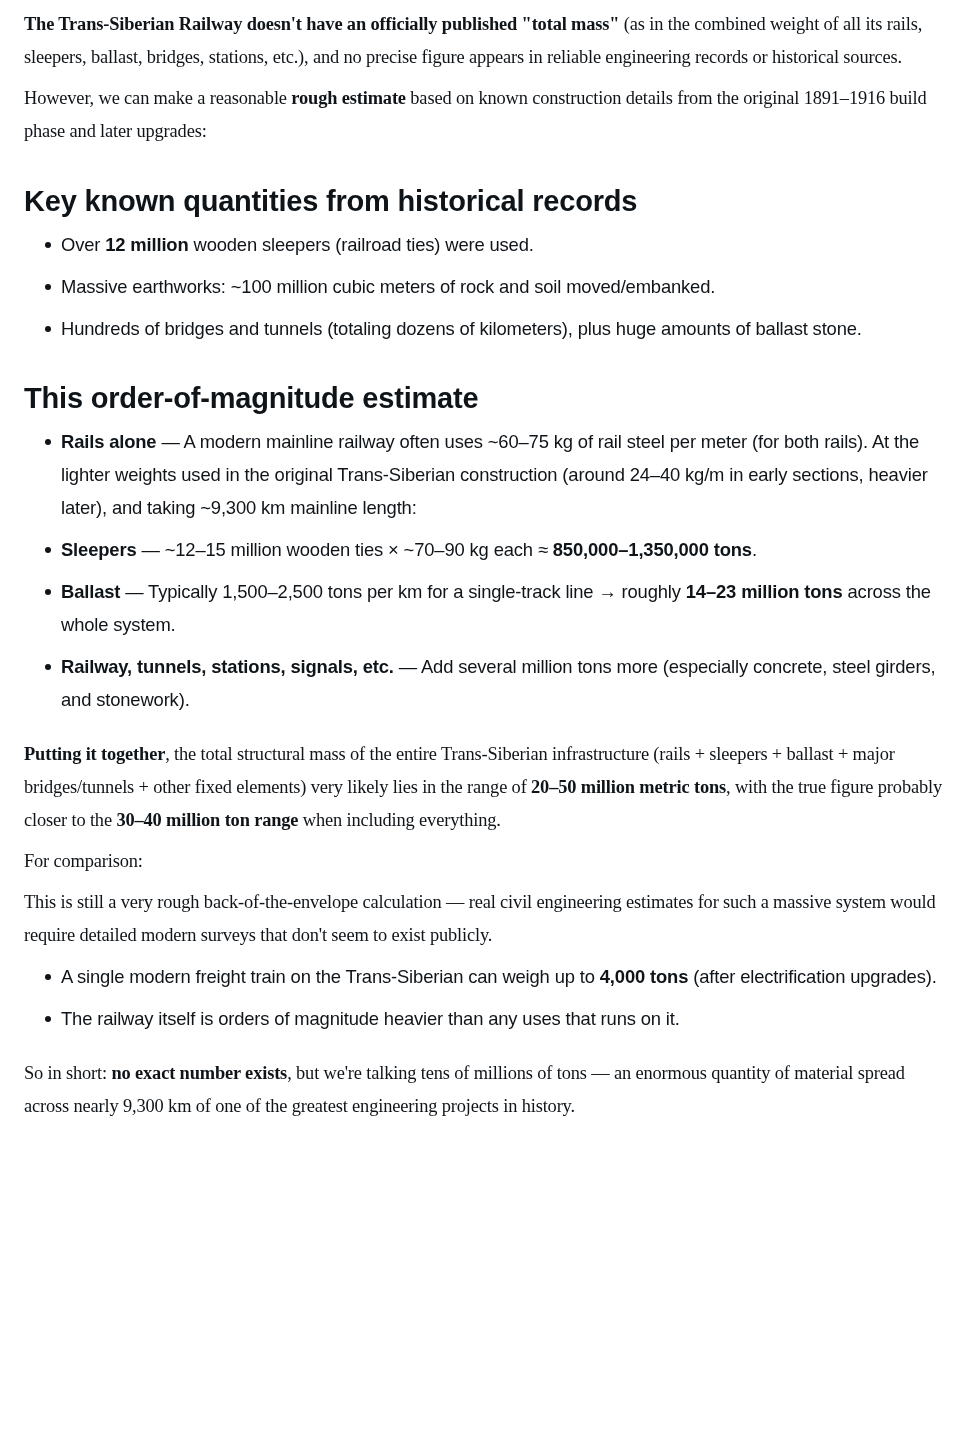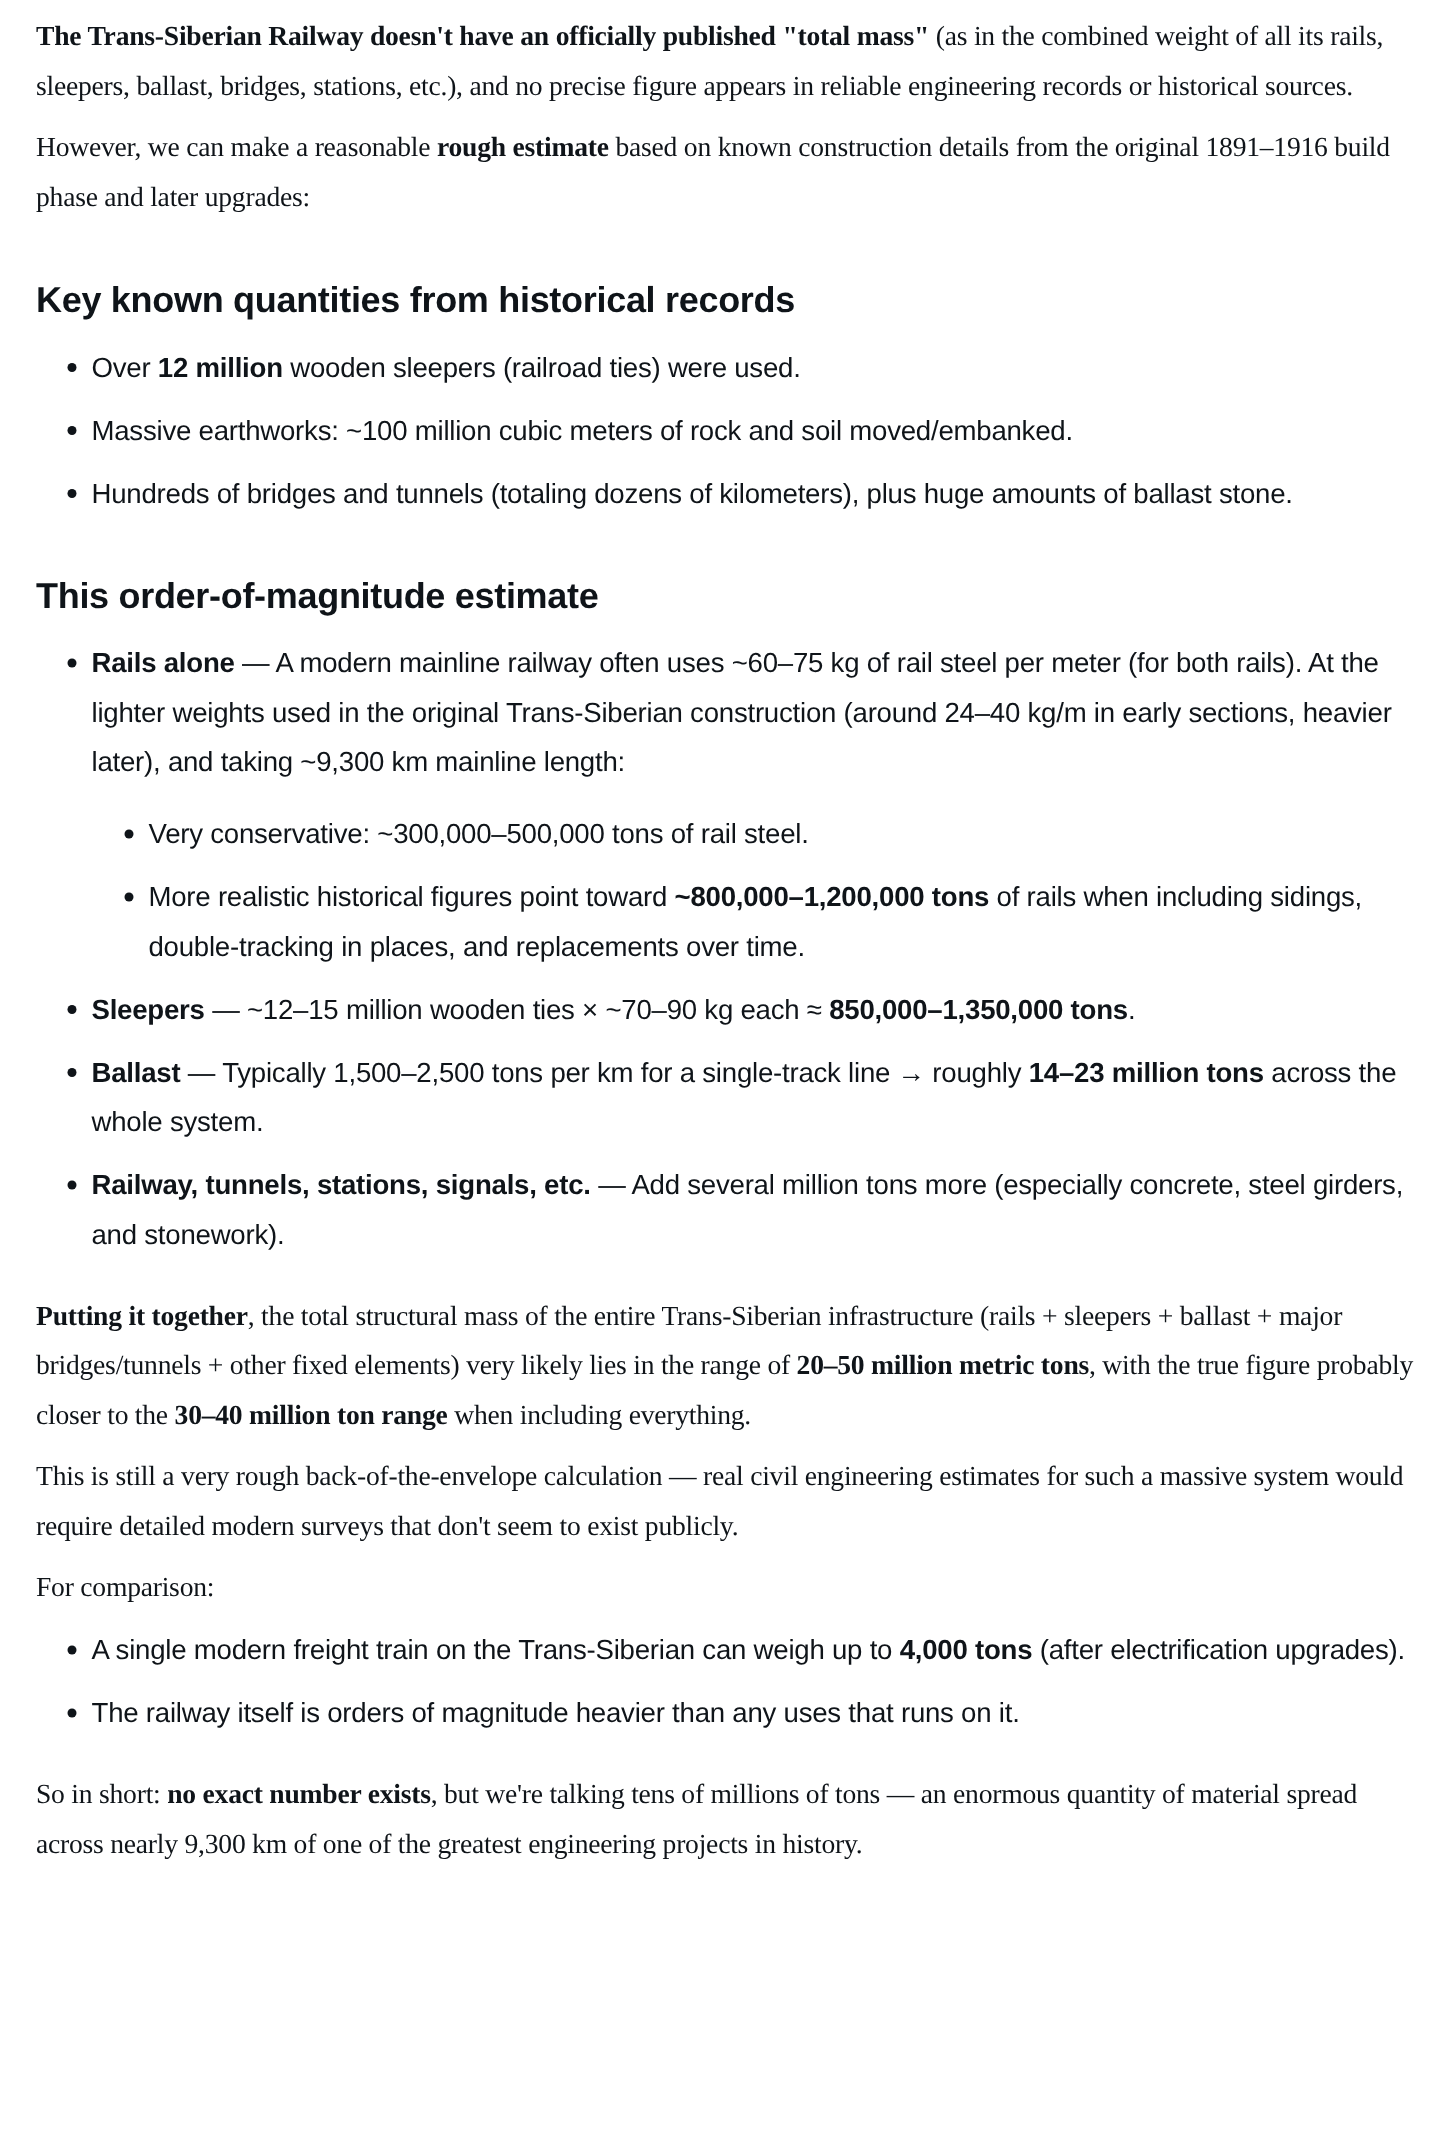--- a/index.html
+++ b/index.html
@@ -8,21 +8,21 @@
     height: 1430px;
     overflow: hidden;
     font-family: "Liberation Sans", "DejaVu Sans", sans-serif;
     color: #0f1419;
     font-size: 18.4px;
     letter-spacing: -0.15px;
   }
   .doc { padding: 8px 14px 0 24px; }
   p { margin: 0 0 8px 0; line-height: 33px; font-family: Liberation Serif, serif; }
   h2 {
-    font-size: 24px;
+    font-size: 29px;
     font-weight: 700;
     margin: 36px 0 10px 0;
     line-height: 34px;
     letter-spacing: -0.2px;
   }
   ul { margin: 0; padding: 0 0 0 37px; list-style: none; }
   li { position: relative; line-height: 33px; margin: 0 0 9px 0; }
   li::before {
     content: "";
     position: absolute;
@@ -48,33 +48,29 @@
   <ul class="list">
     <li>Over <strong>12 million</strong> wooden sleepers (railroad ties) were used.</li>
     <li>Massive earthworks: ~100 million cubic meters of rock and soil moved/embanked.</li>
     <li>Hundreds of bridges and tunnels (totaling dozens of kilometers), plus huge amounts of ballast stone.</li>
   </ul>
 
   <h2>This order-of-magnitude estimate</h2>
   <ul class="list">
     <li>
       <span><strong>Rails alone</strong> — A modern mainline railway often uses ~60–75 kg of rail steel per meter (for both rails). At the lighter weights used in the original Trans-Siberian construction (around 24–40 kg/m in early sections, heavier later), and taking ~9,300 km mainline length:</span>
-      <ul class="sub">
-        <li>Very conservative: ~300,000–500,000 tons of rail steel.</li>
-        <li>More realistic historical figures point toward <strong>~800,000–1,200,000 tons</strong> of rails when including sidings, double-tracking in places, and replacements over time.</li>
-      </ul>
     </li>
     <li><strong>Sleepers</strong> — ~12–15 million wooden ties × ~70–90 kg each ≈ <strong>850,000–1,350,000 tons</strong>.</li>
     <li><strong>Ballast</strong> — Typically 1,500–2,500 tons per km for a single-track line → roughly <strong>14–23 million tons</strong> across the whole system.</li>
     <li><strong>Railway, tunnels, stations, signals, etc.</strong> — Add several million tons more (especially concrete, steel girders, and stonework).</li>
   </ul>
 
   <p><strong>Putting it together</strong>, the total structural mass of the entire Trans-Siberian infrastructure (rails + sleepers + ballast + major bridges/tunnels + other fixed elements) very likely lies in the range of <strong>20–50 million metric tons</strong>, with the true figure probably closer to the <strong>30–40 million ton range</strong> when including everything.</p>
+  <p>For comparison:</p>
   <p>This is still a very rough back-of-the-envelope calculation — real civil engineering estimates for such a massive system would require detailed modern surveys that don't seem to exist publicly.</p>
-  <p>For comparison:</p>
 
   <ul class="list">
     <li>A single modern freight train on the Trans-Siberian can weigh up to <strong>4,000 tons</strong> (after electrification upgrades).</li>
     <li>The railway itself is orders of magnitude heavier than any uses that runs on it.</li>
   </ul>
 
   <p>So in short: <strong>no exact number exists</strong>, but we're talking tens of millions of tons — an enormous quantity of material spread across nearly 9,300 km of one of the greatest engineering projects in history.</p>
 </div>
 
 </body></html>

